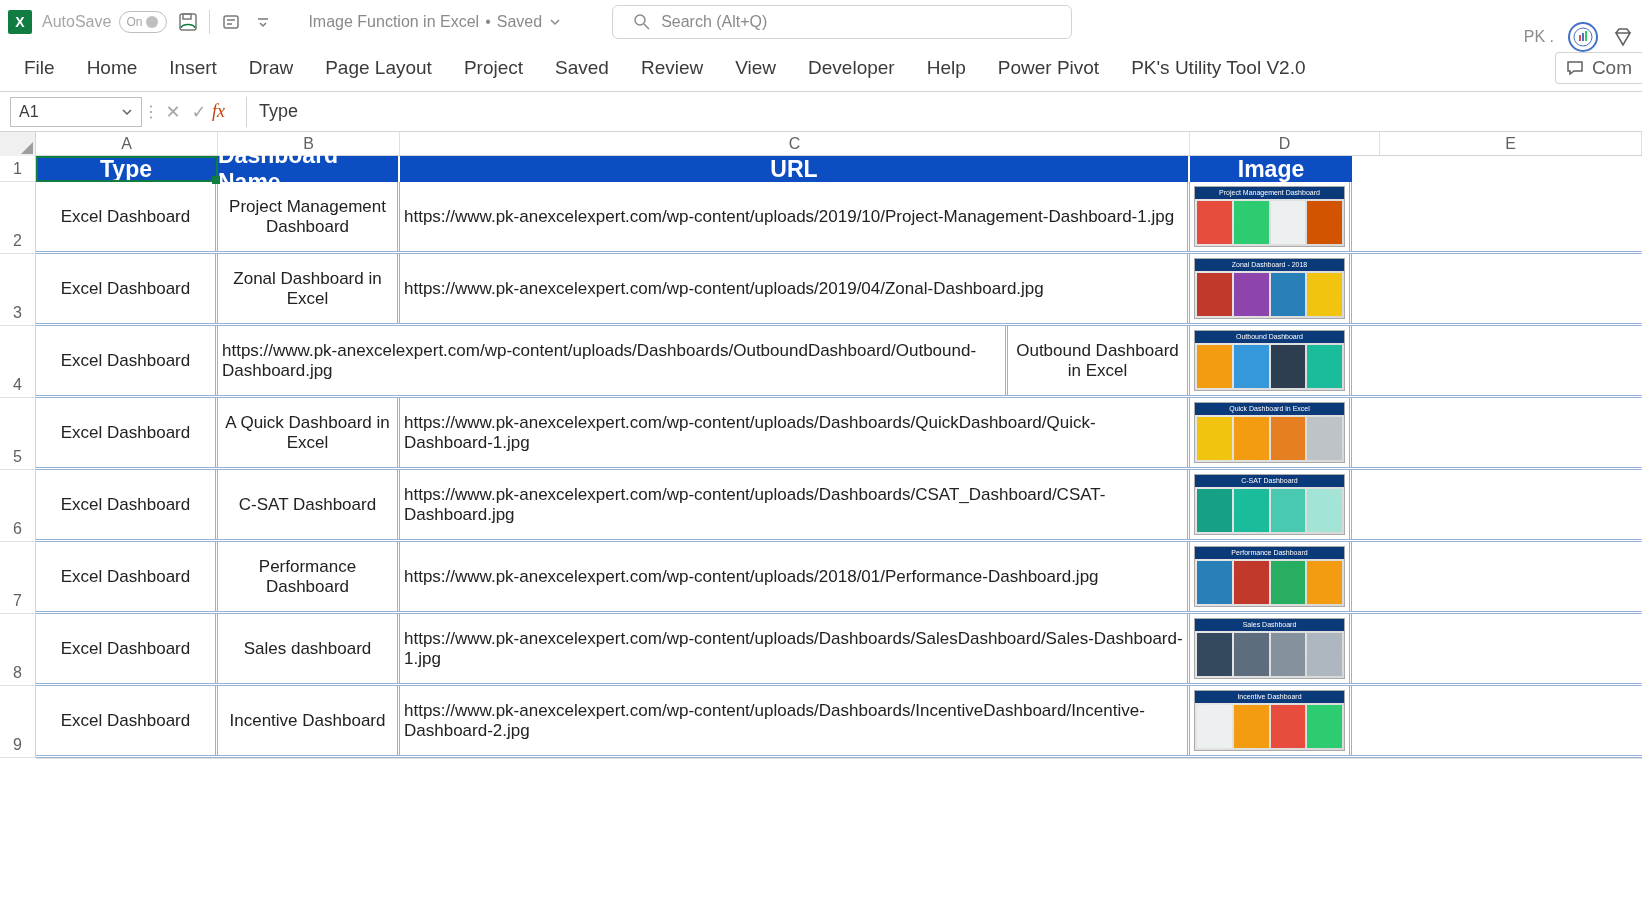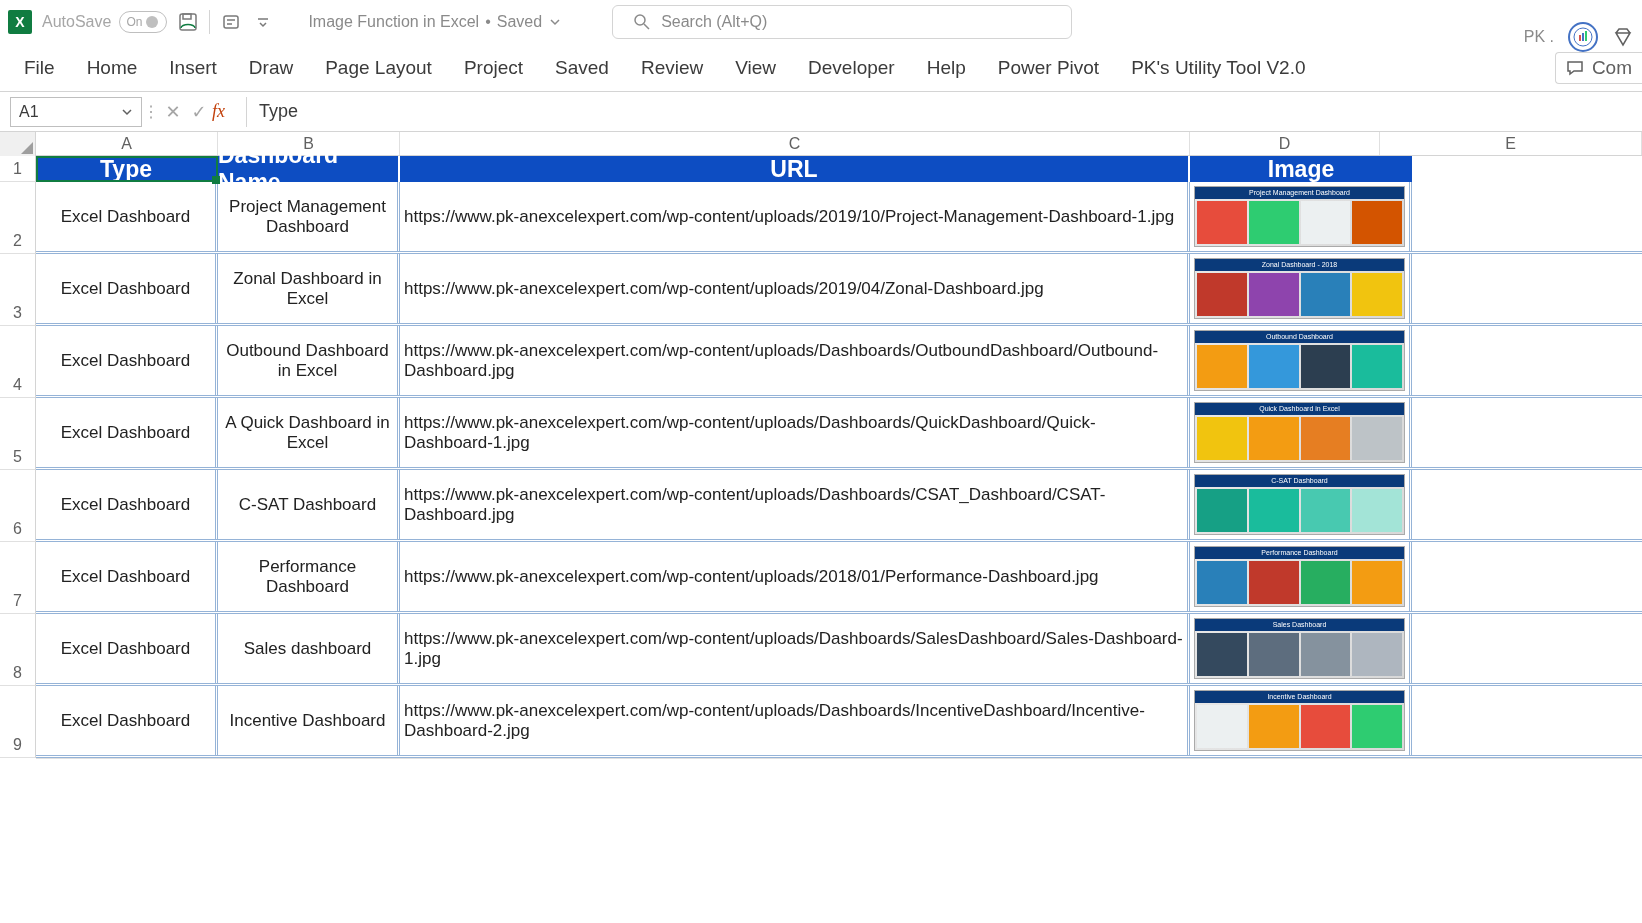--- a/index.html
+++ b/index.html
@@ -139,21 +139,21 @@
   .table-header-row { display:flex; height:26px; }
   .hcell {
     background:#0d4dc2;
     color:#fff;
     font-weight:600;
     font-size:23px;
     display:flex; align-items:center; justify-content:center;
     border-right:2px solid #fff;
   }
   .hcell:last-child{border-right:none;}
-  .wA{width:182px;} .wB{width:182px;} .wC{width:790px;} .wD{width:222px;}
+  .wA{width:182px;} .wB{width:182px;} .wC{width:790px;} .wD{width:162px;}
 
   .data-row {
     display:flex; height:72px;
     border-bottom: 3px double #95b3d7;
   }
   .dcell {
     display:flex; align-items:center;
     font-size:17px;
     color:#222;
     padding:0 4px;
@@ -347,22 +347,22 @@
                   <div class="tb-block" style="background: rgb(192, 57, 43); border-color: rgb(192, 57, 43);"></div>
                   <div class="tb-block" style="background: rgb(142, 68, 173); border-color: rgb(142, 68, 173);"></div>
                   <div class="tb-block" style="background: rgb(41, 128, 185); border-color: rgb(41, 128, 185);"></div>
                   <div class="tb-block" style="background: rgb(241, 196, 15); border-color: rgb(241, 196, 15);"></div>
                 </div>
               </div>
             </div>
           </div>
           <div class="data-row">
             <div class="dcell center wA">Excel Dashboard</div>
+            <div class="dcell left wC">https://www.pk-anexcelexpert.com/wp-content/uploads/Dashboards/OutboundDashboard/Outbound-Dashboard.jpg</div>
             <div class="dcell center wB">Outbound Dashboard in Excel</div>
-            <div class="dcell left wC">https://www.pk-anexcelexpert.com/wp-content/uploads/Dashboards/OutboundDashboard/Outbound-Dashboard.jpg</div>
             <div class="dcell img-cell wD">
               <div class="thumb">
                 <div class="thumb-title">Outbound Dashboard</div>
                 <div class="thumb-body">
                   <div class="tb-block" style="background: rgb(243, 156, 18); border-color: rgb(243, 156, 18);"></div>
                   <div class="tb-block" style="background: rgb(52, 152, 219); border-color: rgb(52, 152, 219);"></div>
                   <div class="tb-block" style="background: rgb(44, 62, 80); border-color: rgb(44, 62, 80);"></div>
                   <div class="tb-block" style="background: rgb(26, 188, 156); border-color: rgb(26, 188, 156);"></div>
                 </div>
               </div>

